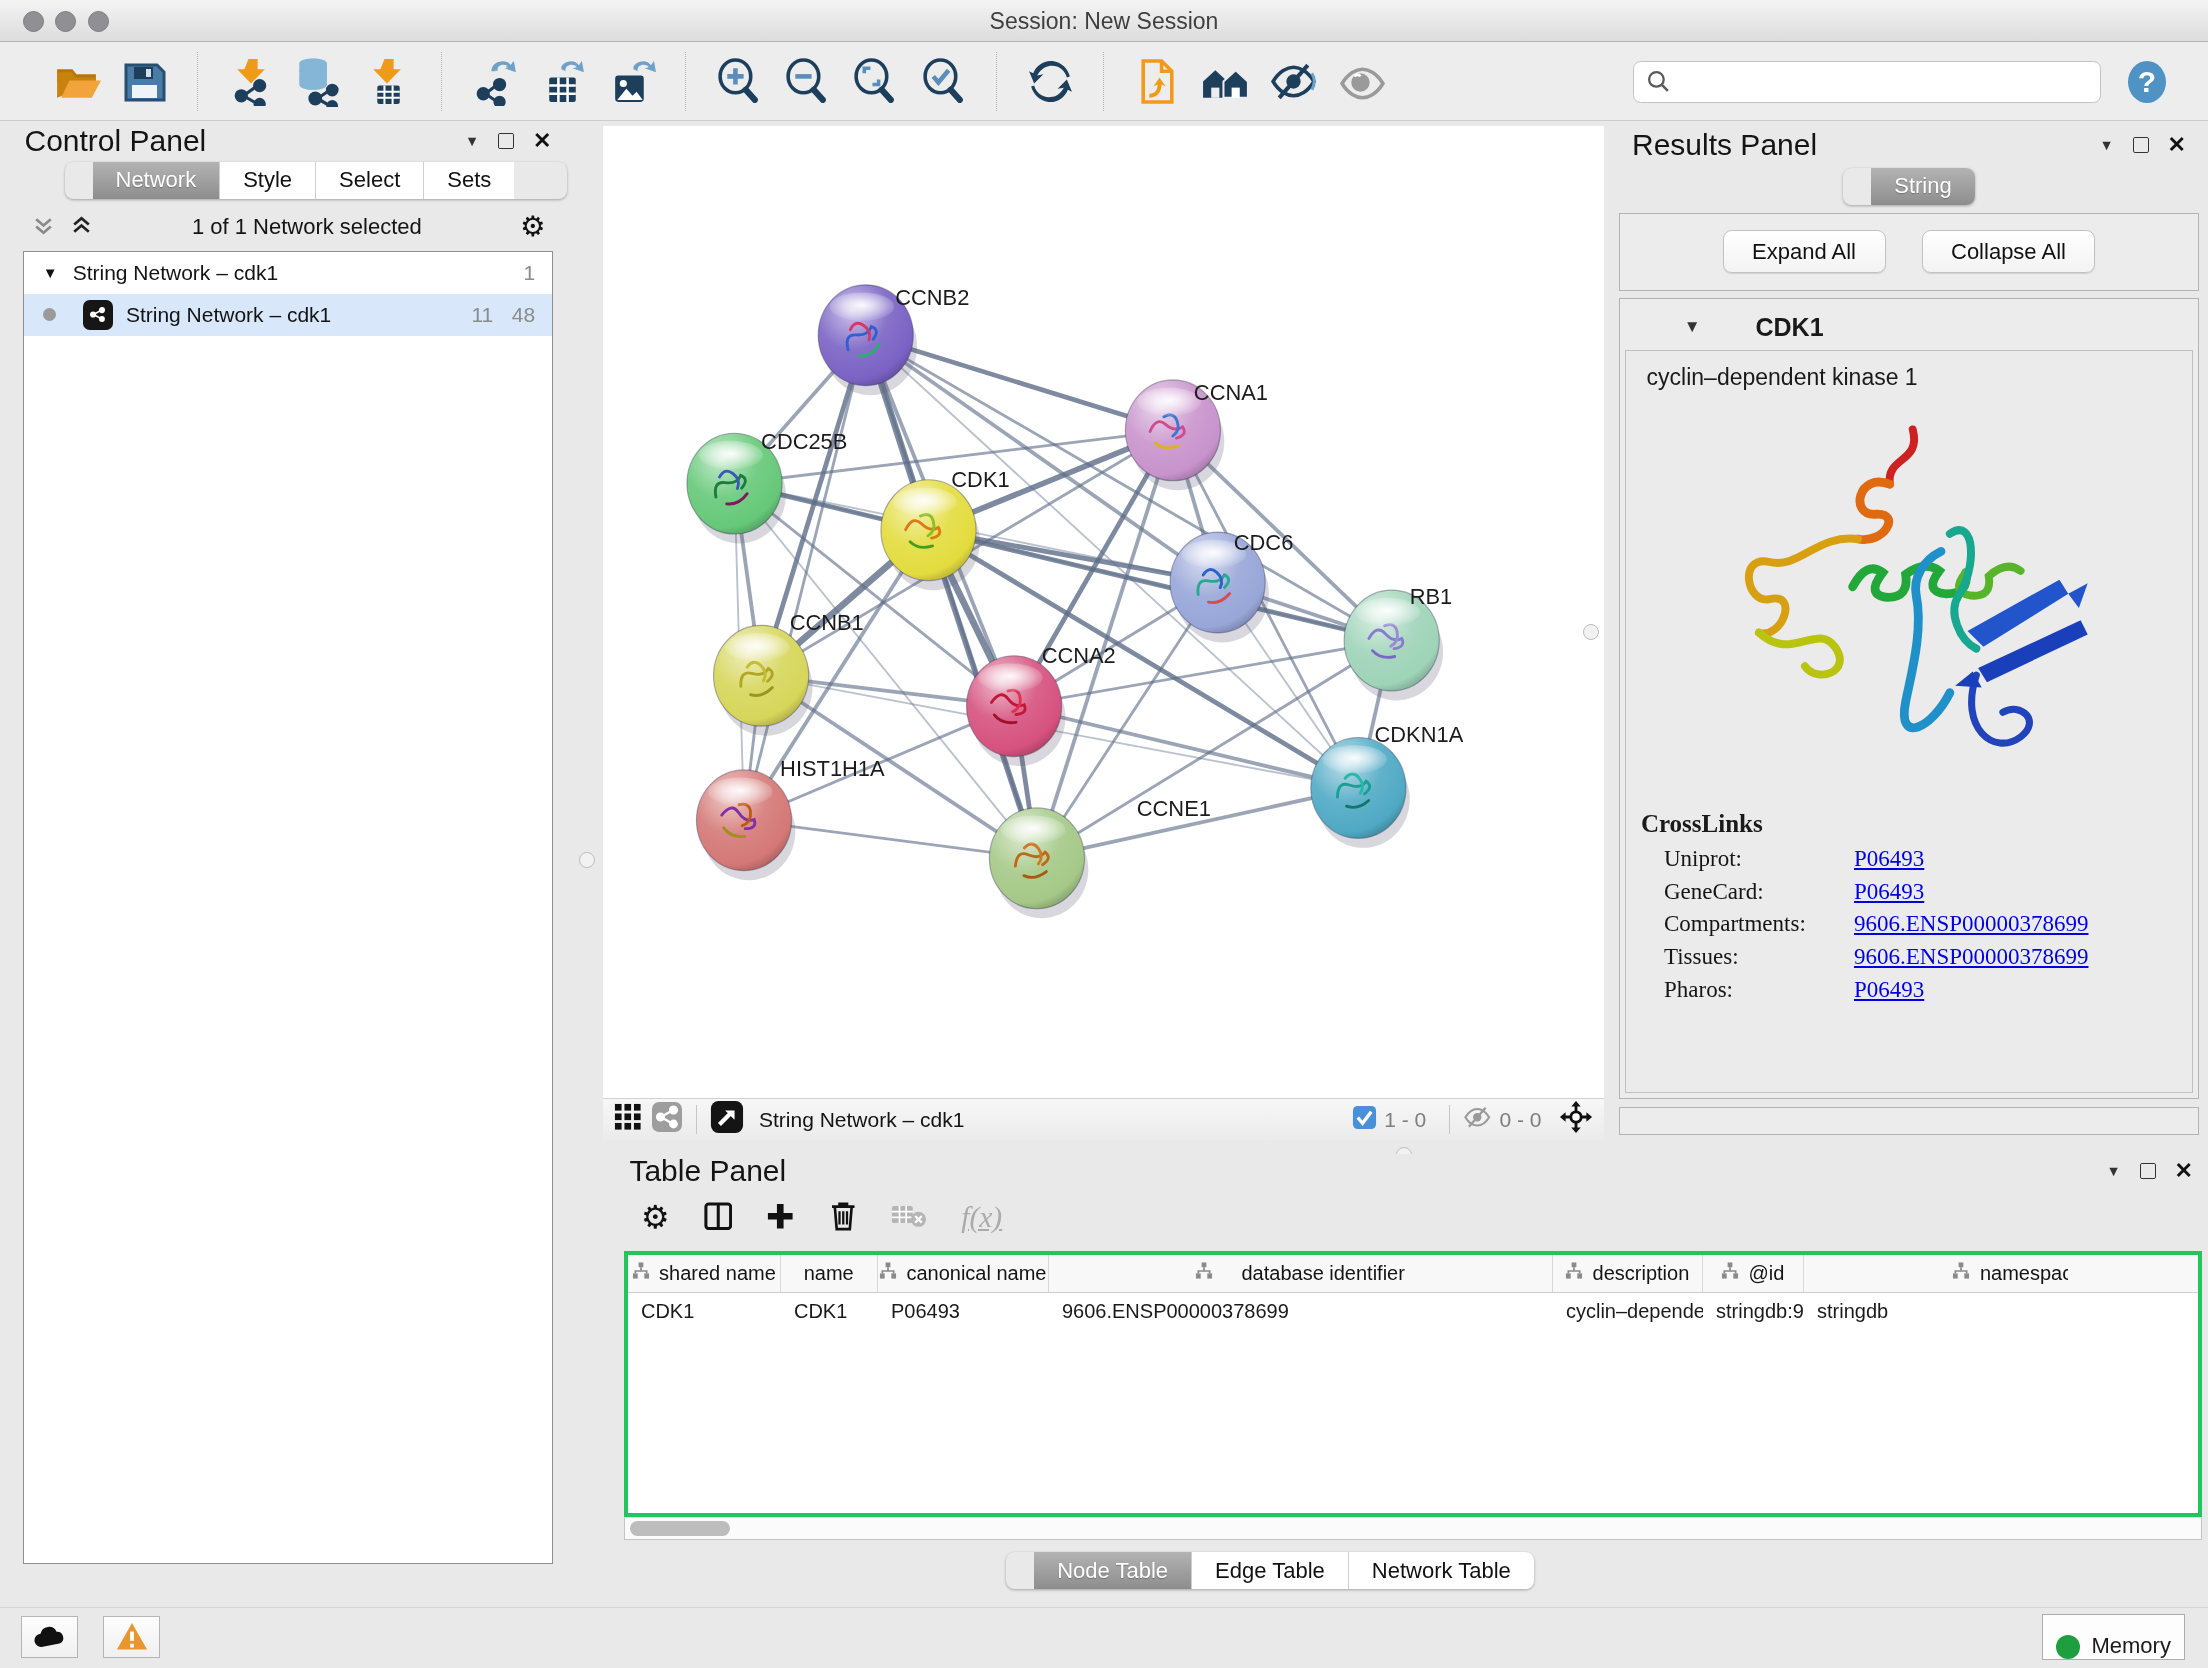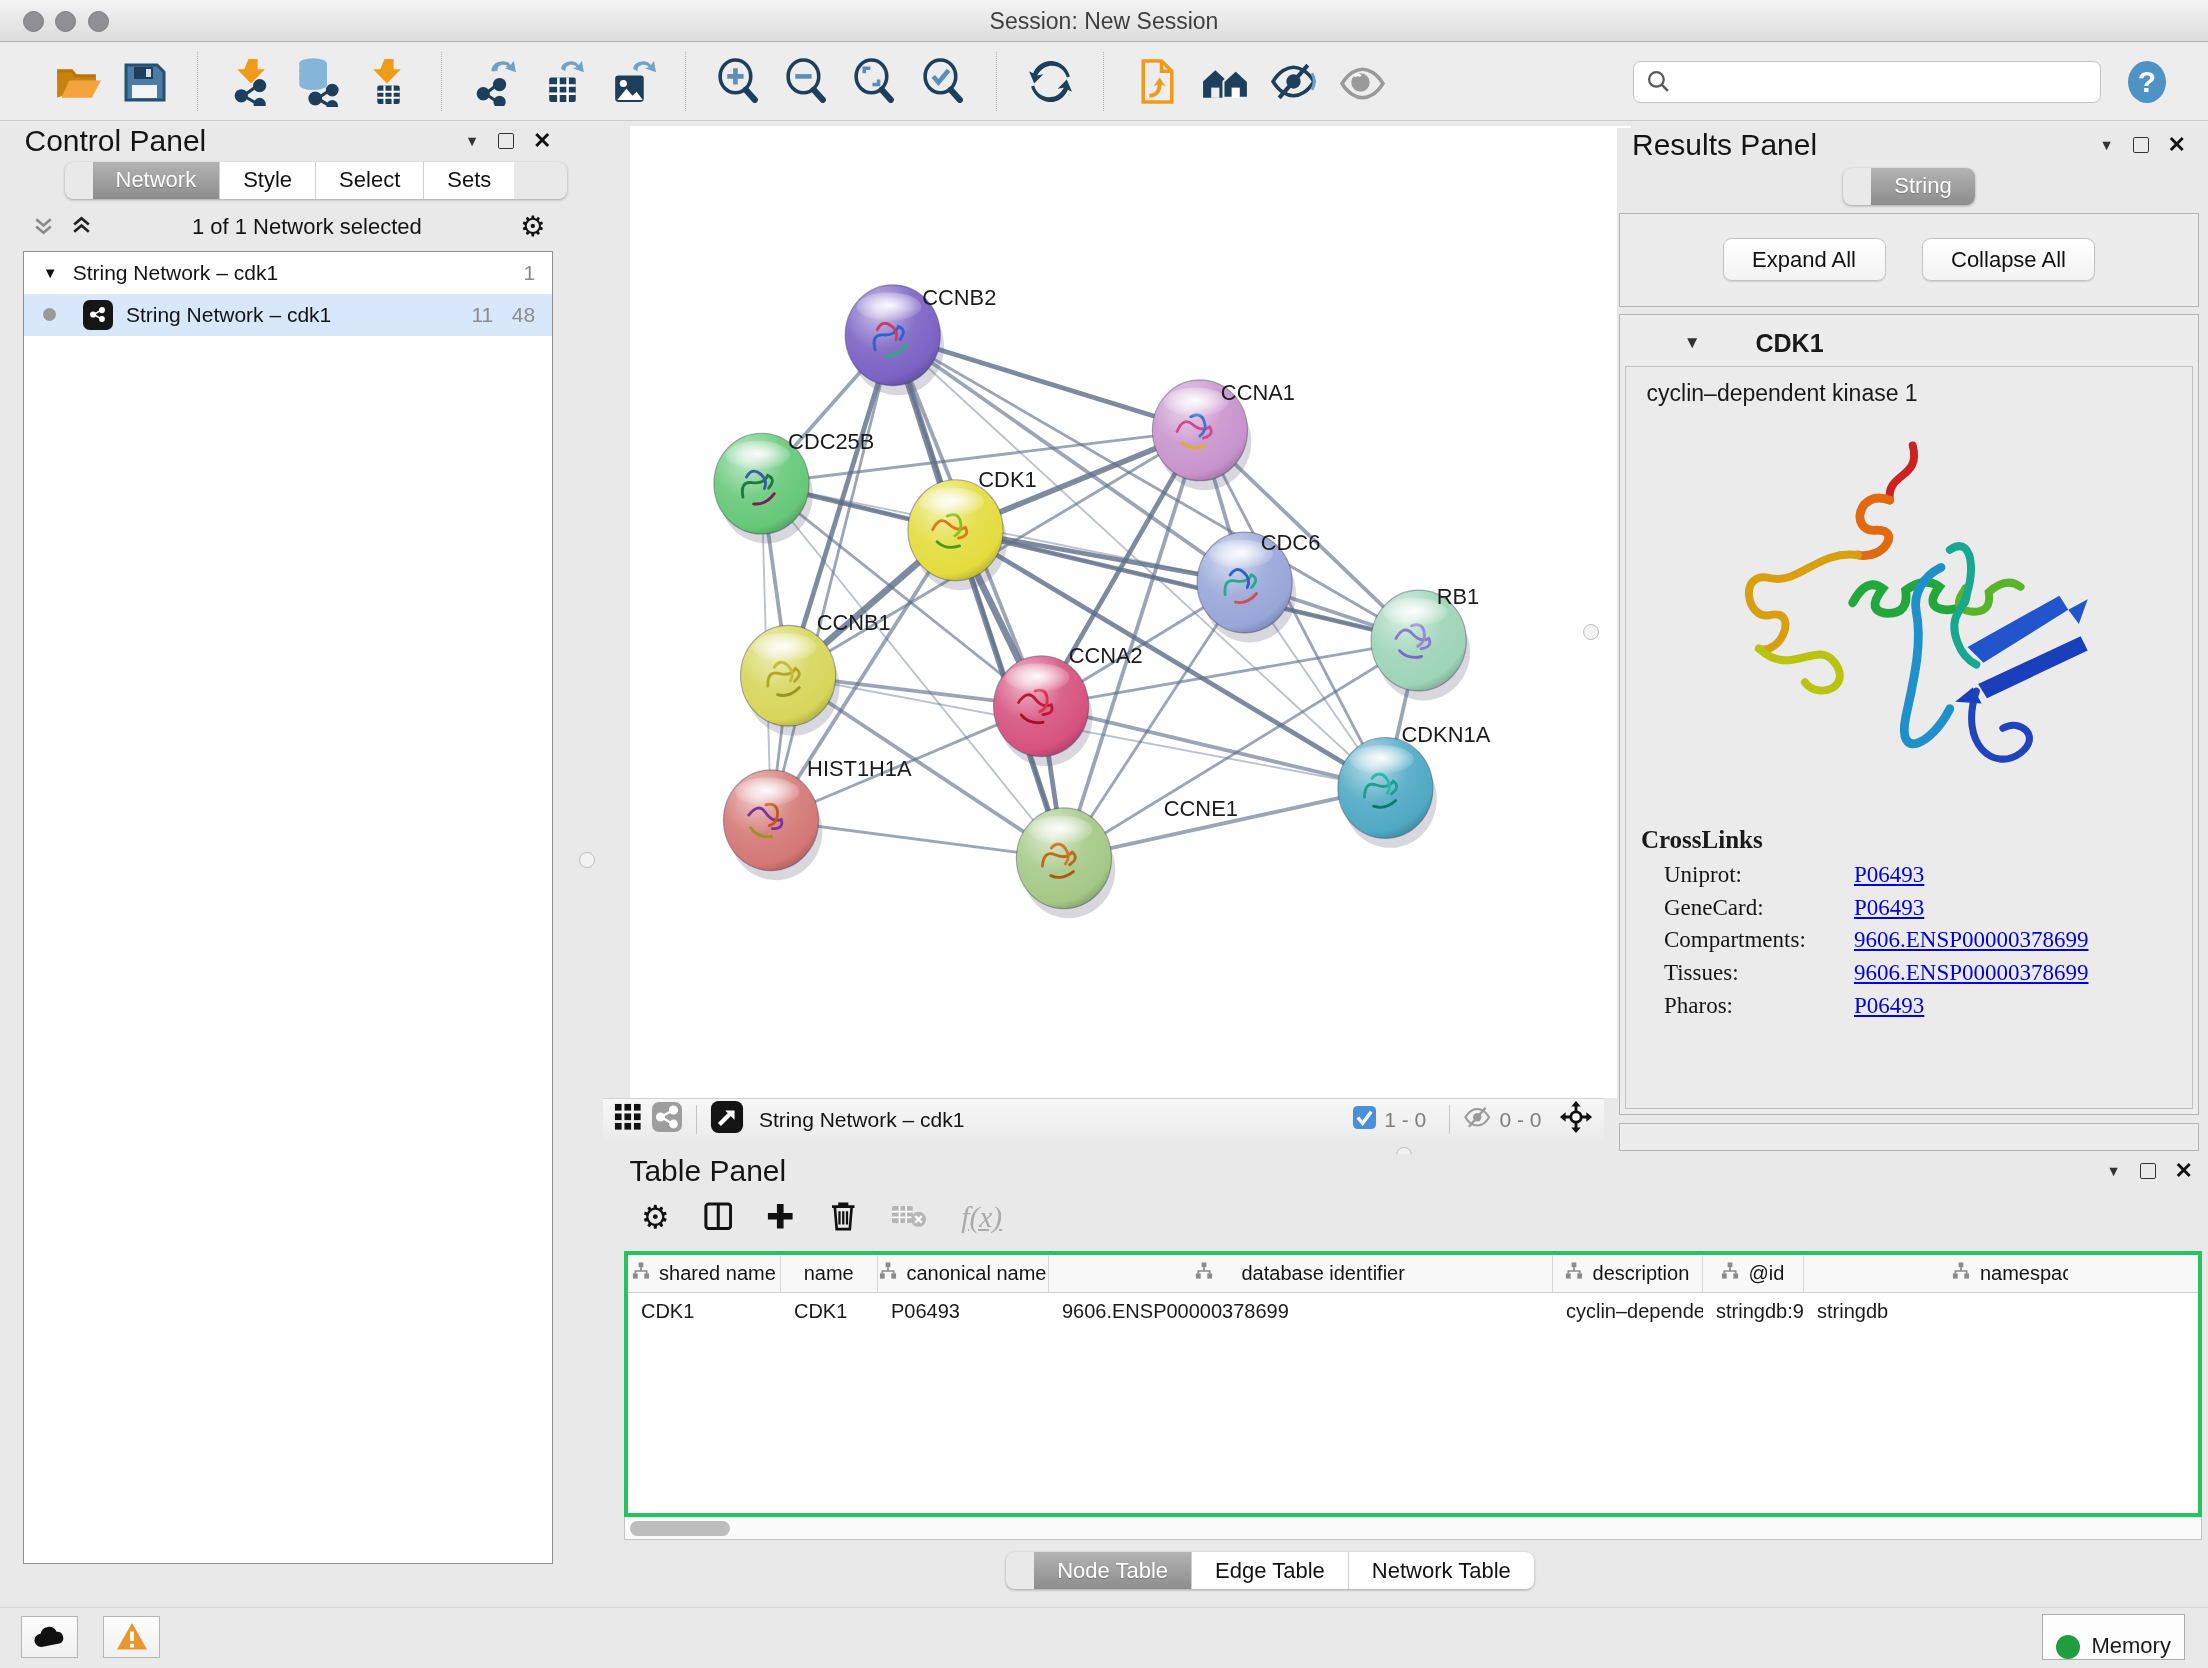--- a/index.html
+++ b/index.html
@@ -43,34 +43,34 @@
   .net-list { margin:1.9px 13.3px 0 13.3px; height:1313px; background:#fff; border:1.9px solid #8f8f8f; }
   .tree-row { display:flex; align-items:center; height:42px; font-size:21px; }
   .tree-row.root { padding:0 17px 0 19px; }
   .tree-row.child { padding:0 17px 0 13.3px; background:#d9e7fa; }
   .tree-count { color:#8b8b8b; width:42px; text-align:right; }
   .expander { font-size:15px; color:#111; margin-right:15px; }
   .dot { width:13.3px; height:13.3px; border-radius:50%; background:#9a9a9a; margin:0 27px 0 5.7px; }
   .share-badge { width:29.5px; height:29.5px; border-radius:6.7px; background:#161616; display:flex; align-items:center; justify-content:center; margin-right:13.3px; }
   .tree-label { flex:1; color:#141414; }
   
-  #net-canvas { position:absolute; left:630px; top:126px; width:1001px; height:972px; background:#ffffff; }
+  #net-canvas { position:absolute; left:603px; top:126px; width:1001px; height:972px; background:#ffffff; }
   #net-canvas svg { display:block; }
   #net-status { position:absolute; left:603px; top:1098px; width:1001px; height:42px;
     background:linear-gradient(#f7f7f7,#ebebeb); border-top:1px solid #d2d2d2;
     display:flex; align-items:center; padding:0 11.4px; font-size:21px; color:#141414; }
   .ns-sep { height:28.5px; border-left:1px solid #c6c6c6; margin:0 13.3px; }
   .ns-name { flex:1; margin-left:15px; }
   .ns-count { color:#7e7e7e; margin:0 9.5px 0 7.6px; }
   .divider-dot { position:absolute; width:16px; height:16px; border-radius:50%; background:#f2f2f2; border:1px solid #bdbdbd; }
   
   #results-panel { position:absolute; left:1617px; top:128px; width:584px; height:1010px; background:#e9e9e9; }
   #rp-tabs { display:flex; justify-content:center; margin-top:5.7px; }
   .rp-box { margin:7.6px 1.9px 0 1.9px; border:1.9px solid #b3b3b3; background:#ececec; }
-  .rp-buttons { height:94px; display:flex; align-items:center; justify-content:center; gap:36px; }
+  .rp-buttons { height:78px; display:flex; align-items:center; justify-content:center; gap:36px; }
   .btn { background:linear-gradient(#ffffff,#f3f3f3); border:1px solid #c2c2c2; border-radius:8.6px;
     font-size:22px; padding:7.6px 28.5px; color:#111; box-shadow:0 1px 1px rgba(0,0,0,.12); }
   .rp-content { height:801px; padding:4.8px; }
   .gene-card { height:100%; display:flex; flex-direction:column; }
   .gene-head { height:46px; display:flex; align-items:center; padding-left:59px; gap:55px; }
   .gene-name { font-size:25px; font-weight:bold; }
   .gene-body { flex:1; border:1px solid #c0c0c0; background:#ebebeb; padding:9.5px 13.3px; overflow:hidden; }
   .gene-desc { font-size:23px; padding:3.8px 0 5.7px 7.6px; }
   .xl-title { font-family:"Liberation Serif", serif; font-weight:bold; font-size:25px; margin:17px 0 7.6px 1.9px; }
   .xl-row { display:flex; margin:6.7px 0 6.7px 25px; font-family:"Liberation Serif", serif; font-size:23px; }

